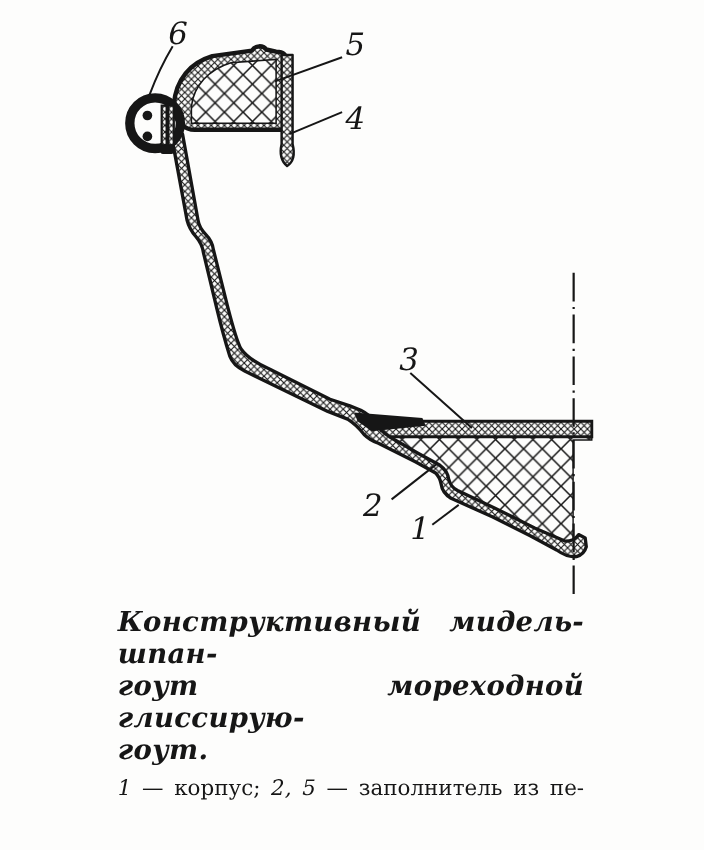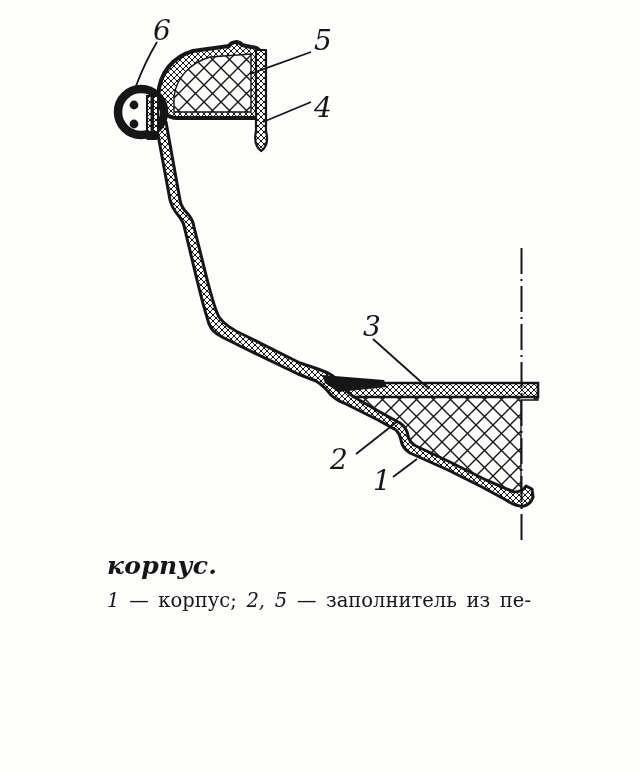--- a/index.html
+++ b/index.html
@@ -101,21 +101,23 @@
     <text class="callout-num" x="153" y="40">6</text>
     <text class="callout-num" x="314" y="50">5</text>
     <text class="callout-num" x="314" y="117">4</text>
     <text class="callout-num" x="363" y="336">3</text>
     <text class="callout-num" x="330" y="469">2</text>
     <text class="callout-num" x="373" y="490">1</text>
   </svg>
 
   <div class="caption">
     <div class="cap-title">
-      <div class="cap-line">корпус.</div>
+      <div class="cap-line jline">Конструктивный мидель-шпан-</div>
+      <div class="cap-line jline">гоут мореходной глиссирую-</div>
+      <div class="cap-line">гоут.</div>
     </div>
     <div class="cap-legend">
       <div class="cap-line jline"><span class="num-it">1</span><span> — корпус; </span><span class="num-it">2, 5</span><span> — заполнитель из пе-</span></div>
 
     </div>
   </div>
 
 </div>
 
 </body></html>

